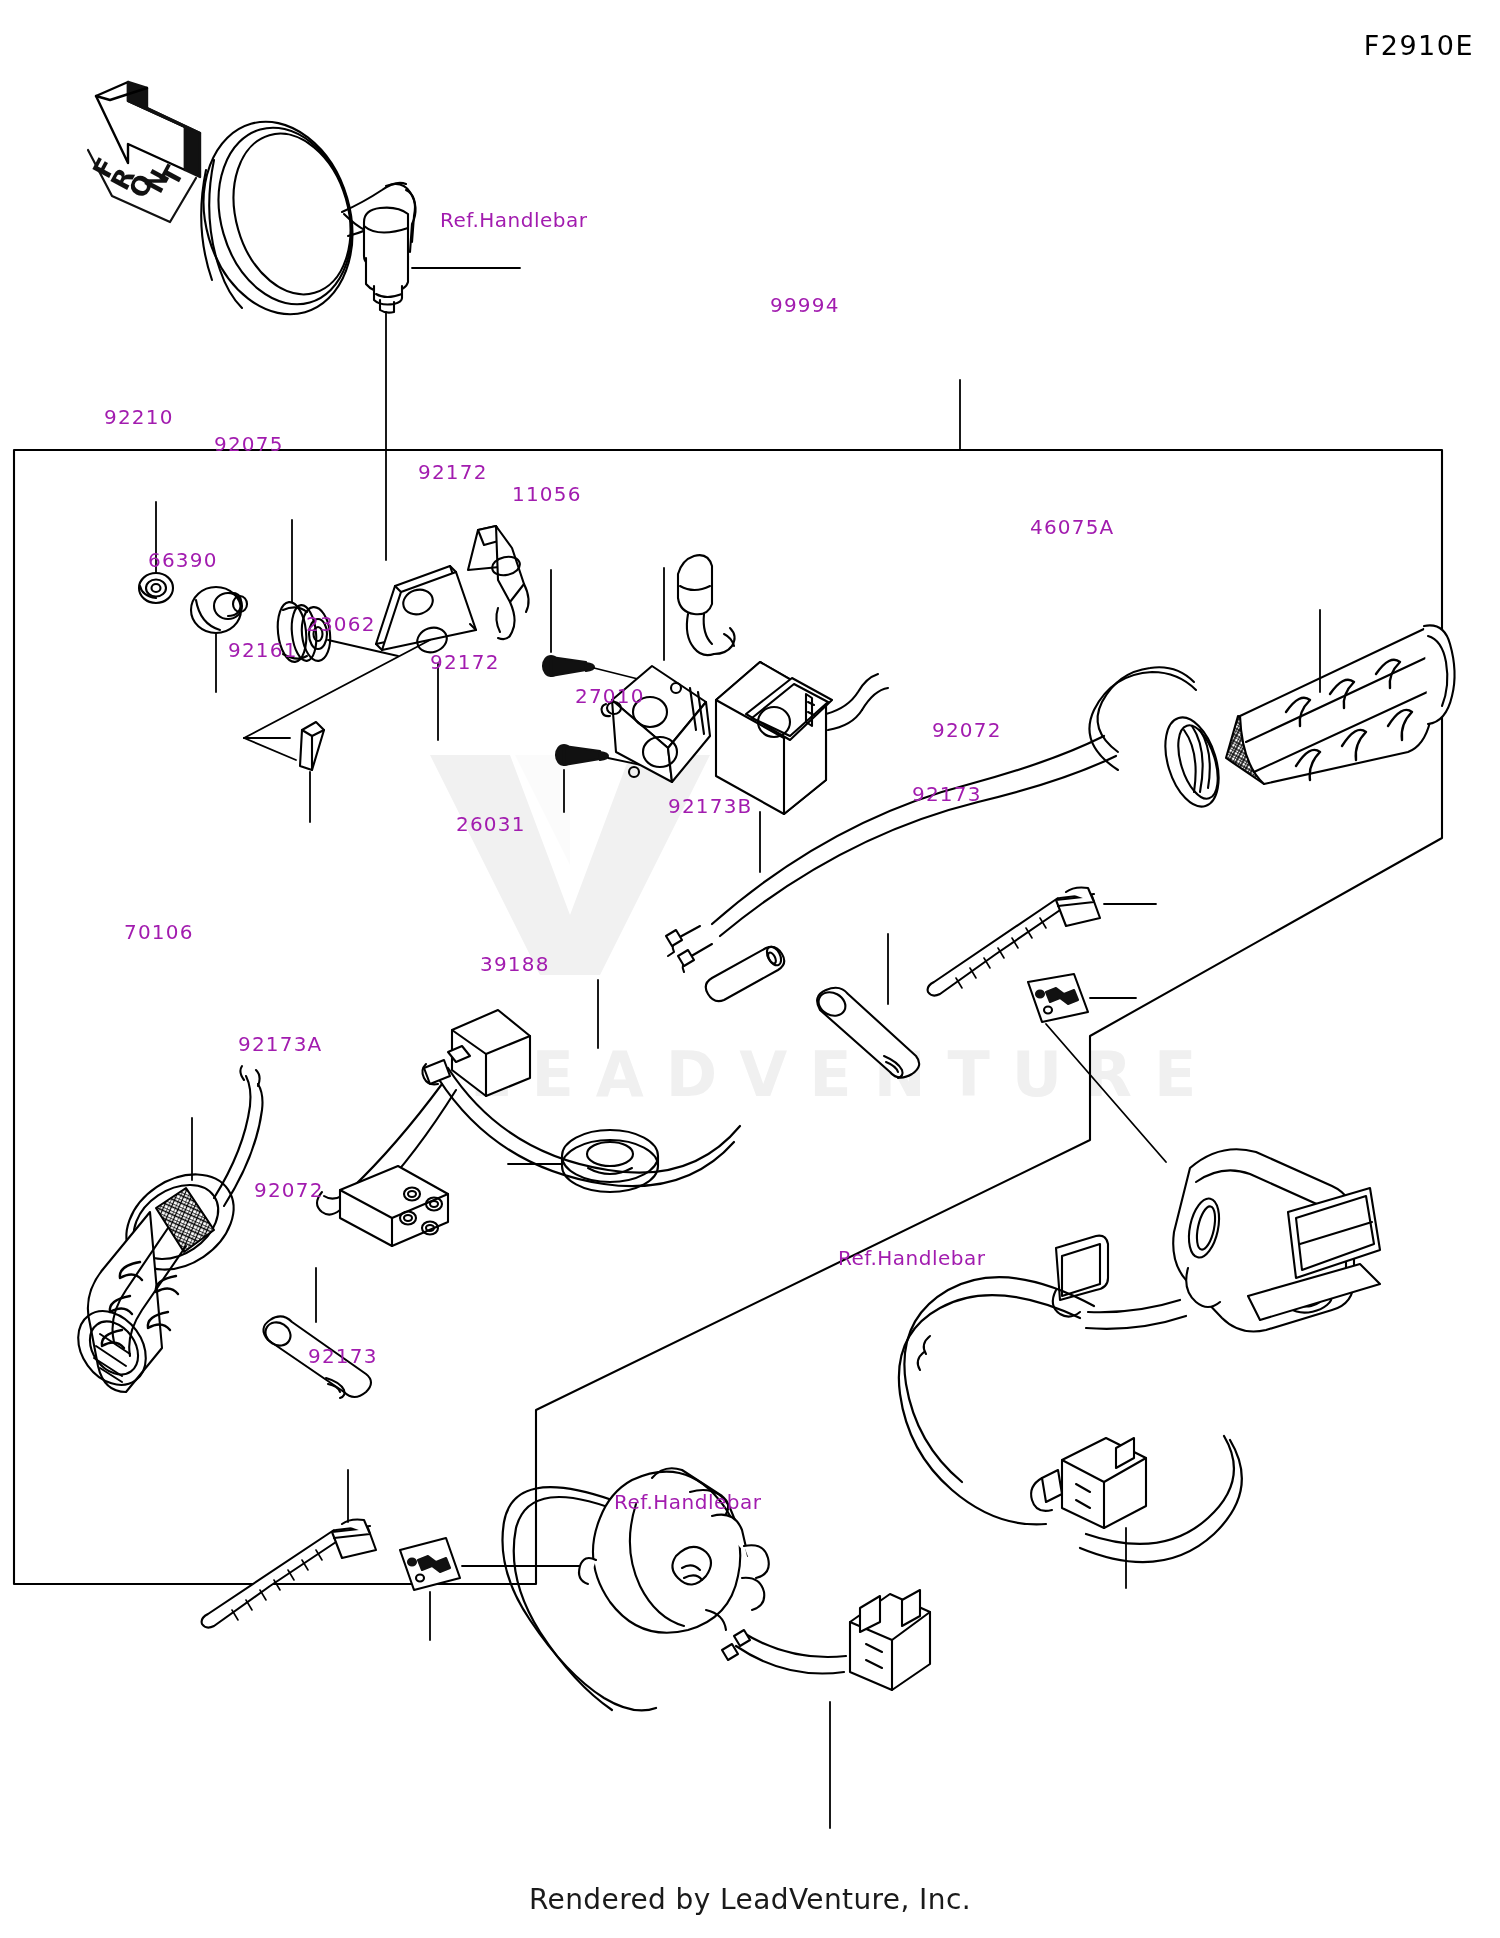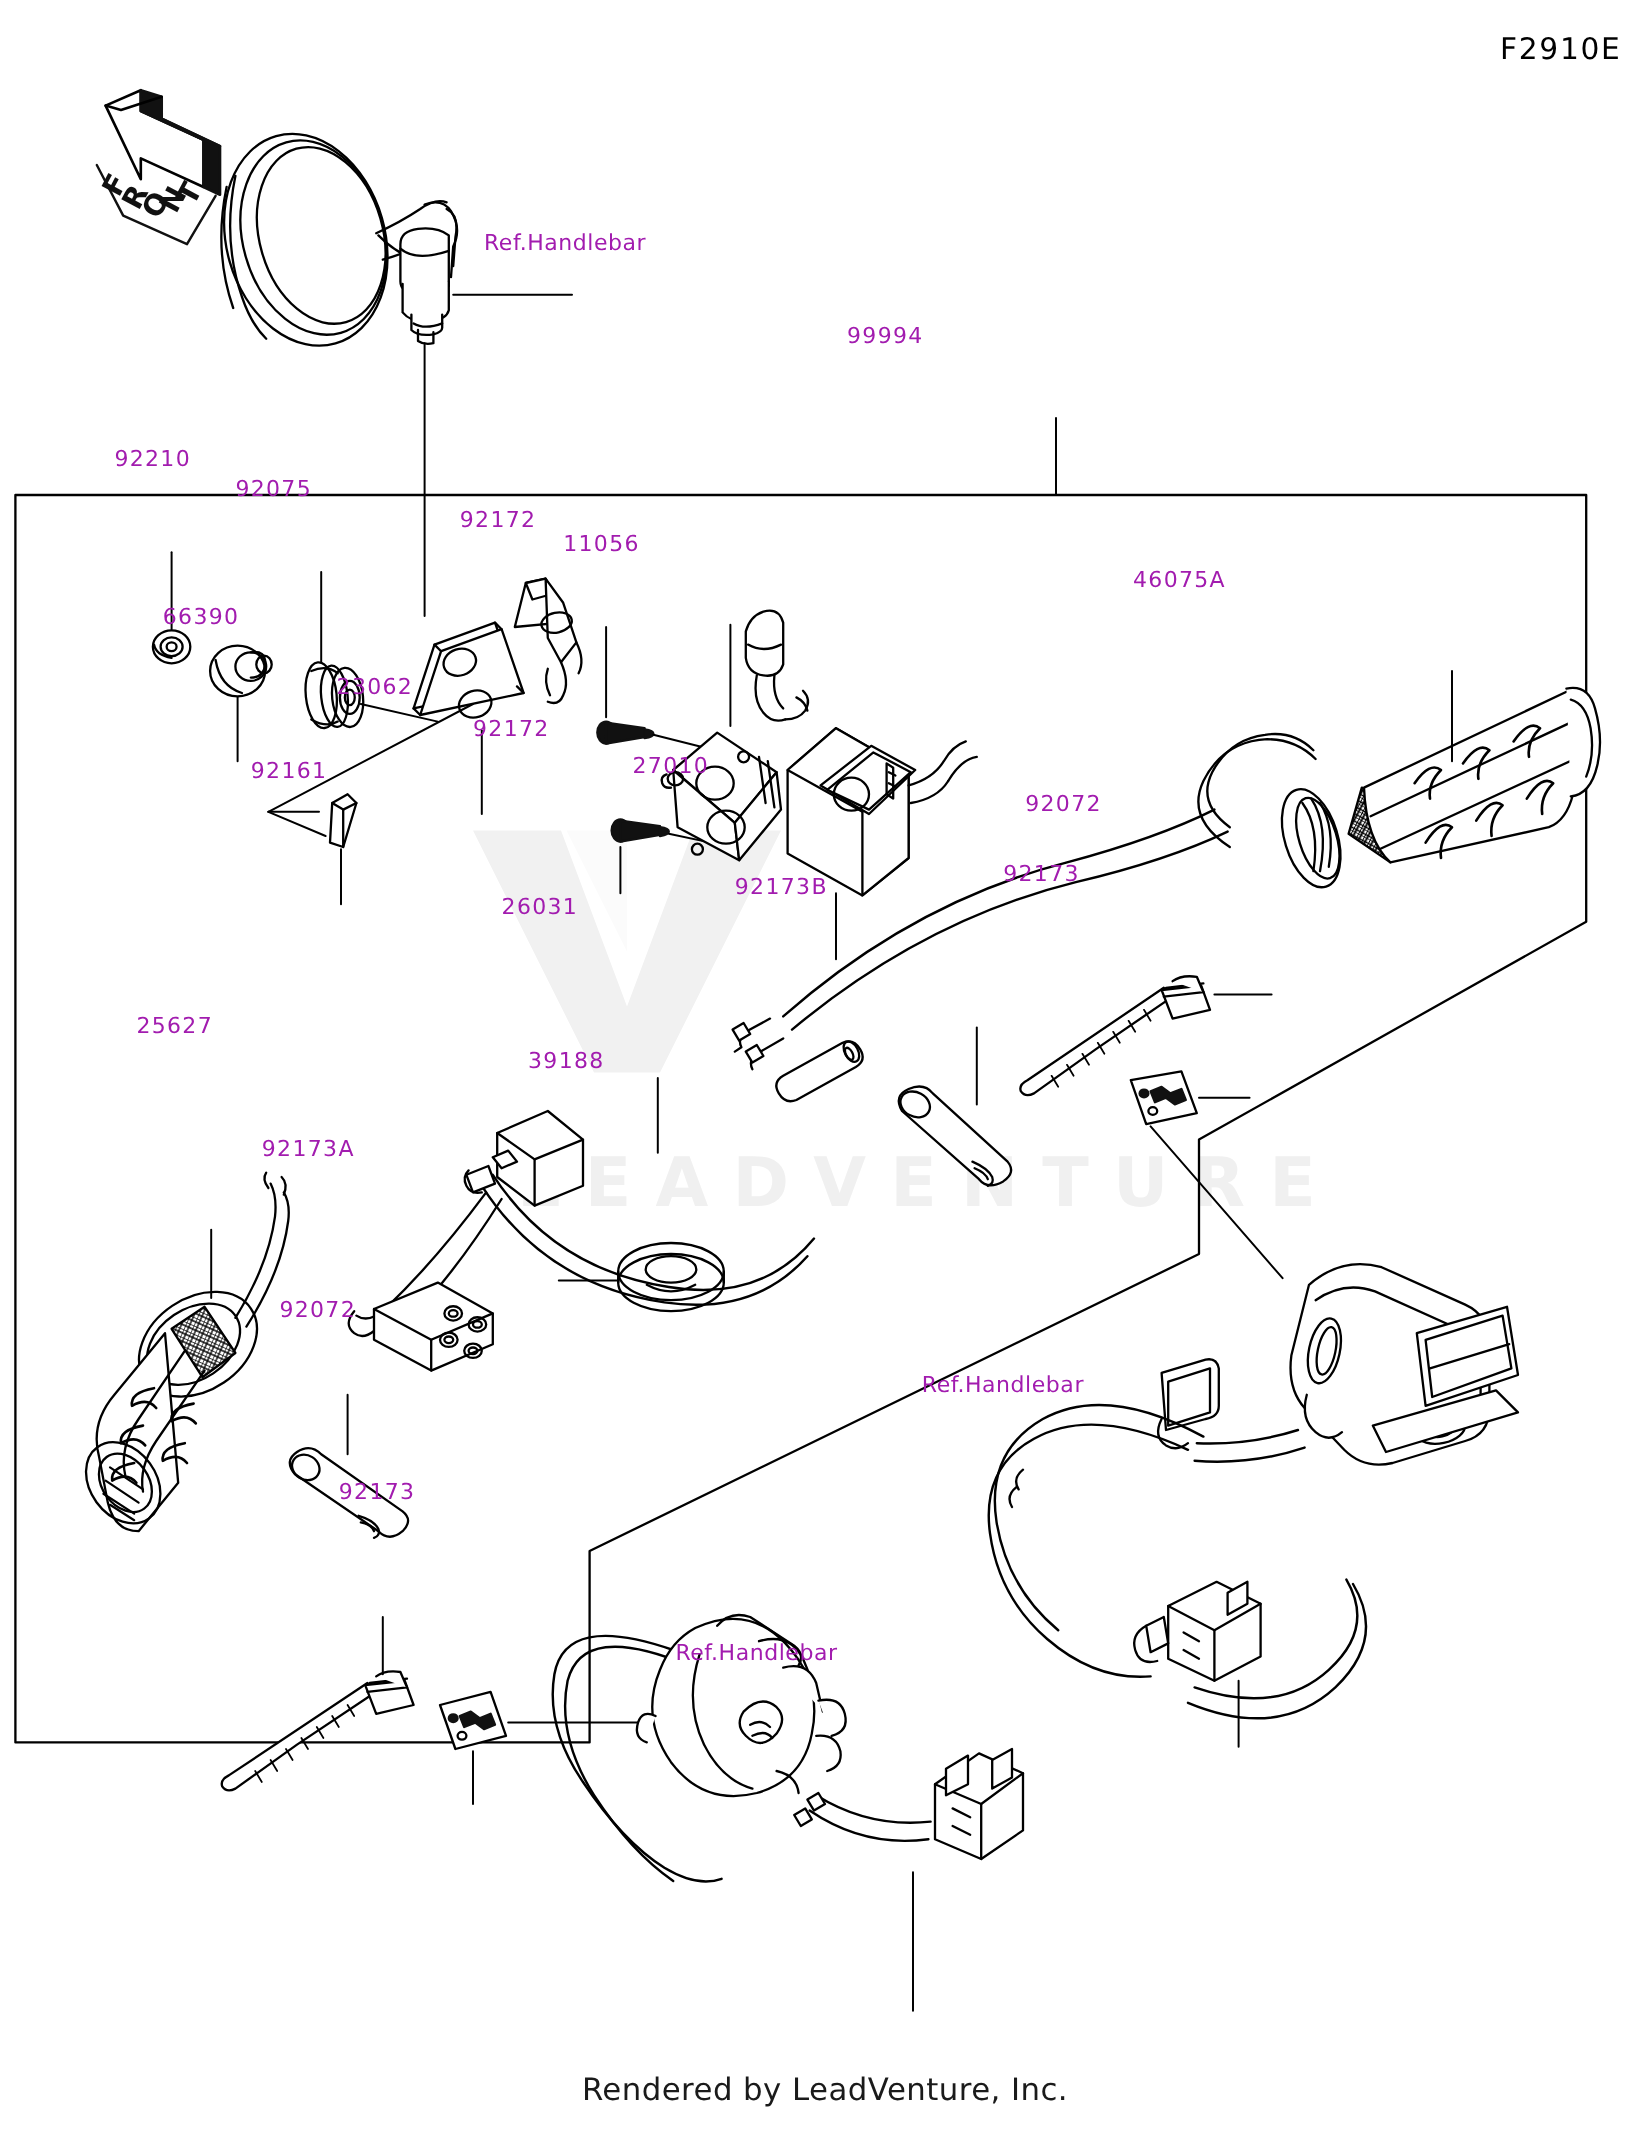--- a/index.html
+++ b/index.html
@@ -445,28 +445,28 @@
 
   <div class="lbl ref" style="left:440px;top:208px;">Ref.Handlebar</div>
   <div class="lbl" style="left:770px;top:293px;">99994</div>
   <div class="lbl" style="left:104px;top:405px;">92210</div>
   <div class="lbl" style="left:214px;top:432px;">92075</div>
   <div class="lbl" style="left:148px;top:548px;">66390</div>
   <div class="lbl" style="left:418px;top:460px;">92172</div>
   <div class="lbl" style="left:512px;top:482px;">11056</div>
   <div class="lbl" style="left:1030px;top:515px;">46075A</div>
   <div class="lbl" style="left:306px;top:612px;">23062</div>
-  <div class="lbl" style="left:228px;top:688px;">92161</div>
+  <div class="lbl" style="left:228px;top:638px;">92161</div>
   <div class="lbl" style="left:430px;top:650px;">92172</div>
   <div class="lbl" style="left:575px;top:684px;">27010</div>
   <div class="lbl" style="left:932px;top:718px;">92072</div>
   <div class="lbl" style="left:668px;top:794px;">92173B</div>
   <div class="lbl" style="left:912px;top:782px;">92173</div>
   <div class="lbl" style="left:456px;top:812px;">26031</div>
-  <div class="lbl" style="left:124px;top:920px;">25627</div>
+  <div class="lbl" style="left:124px;top:920px;">70106</div>
   <div class="lbl" style="left:480px;top:952px;">39188</div>
   <div class="lbl" style="left:238px;top:1032px;">92173A</div>
   <div class="lbl" style="left:254px;top:1178px;">92072</div>
   <div class="lbl" style="left:308px;top:1344px;">92173</div>
   <div class="lbl ref" style="left:838px;top:1246px;">Ref.Handlebar</div>
   <div class="lbl ref" style="left:614px;top:1490px;">Ref.Handlebar</div>
 
   <div class="footer">Rendered by LeadVenture, Inc.</div>
 
 </div>

